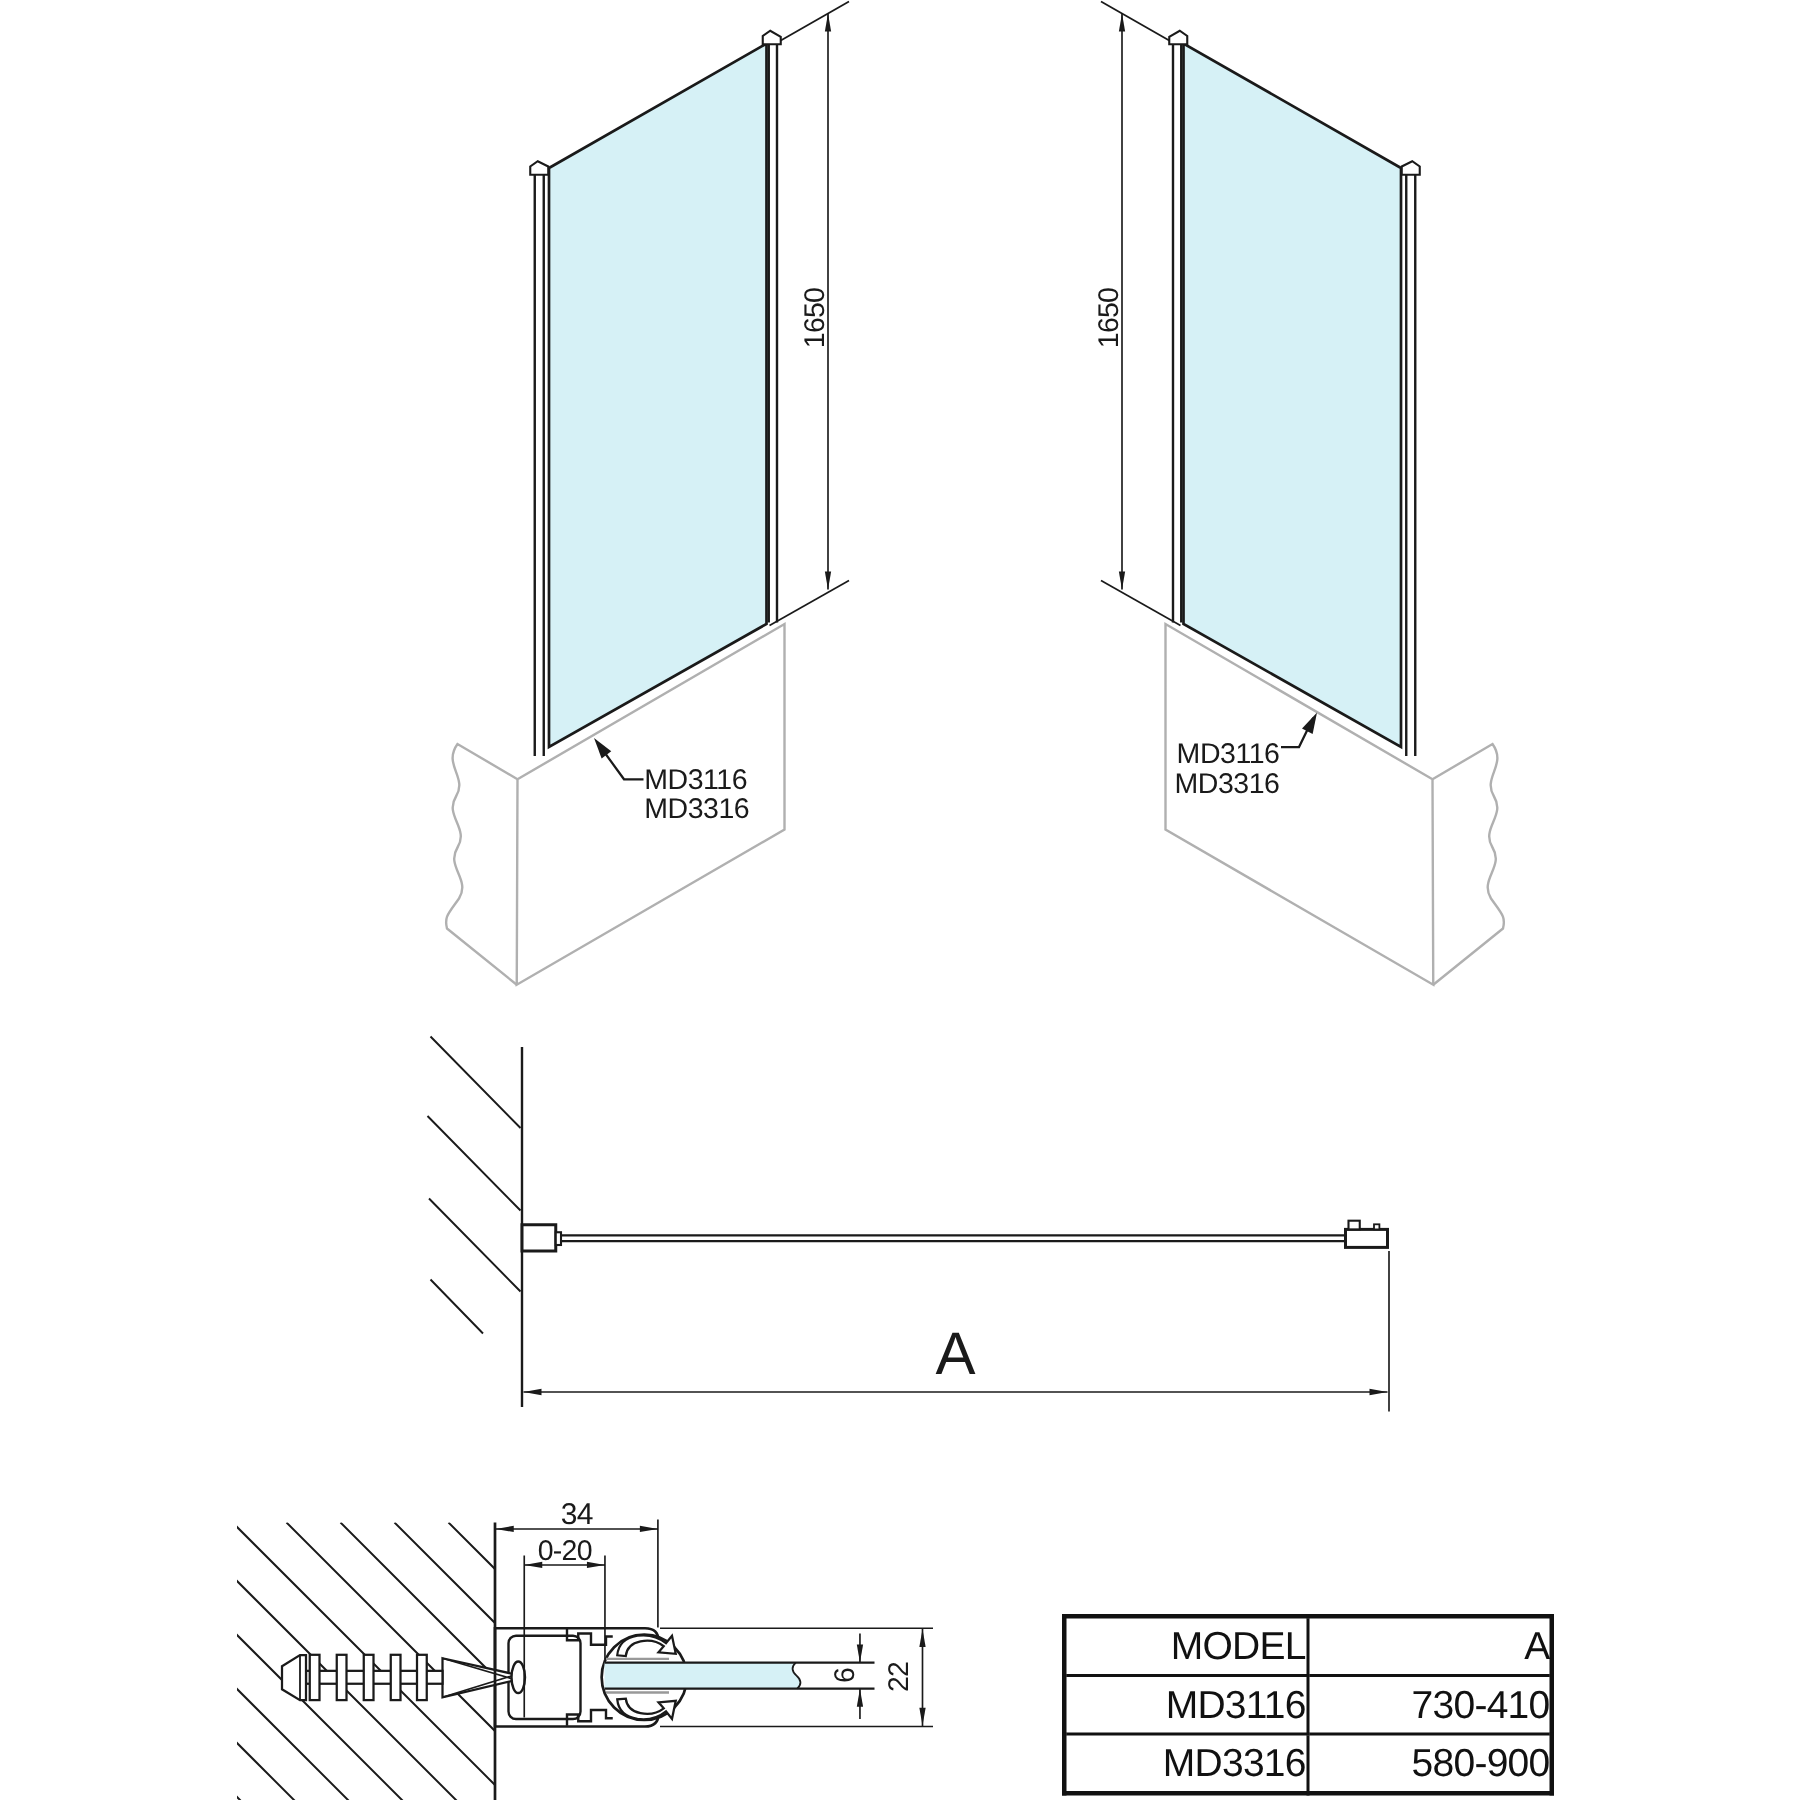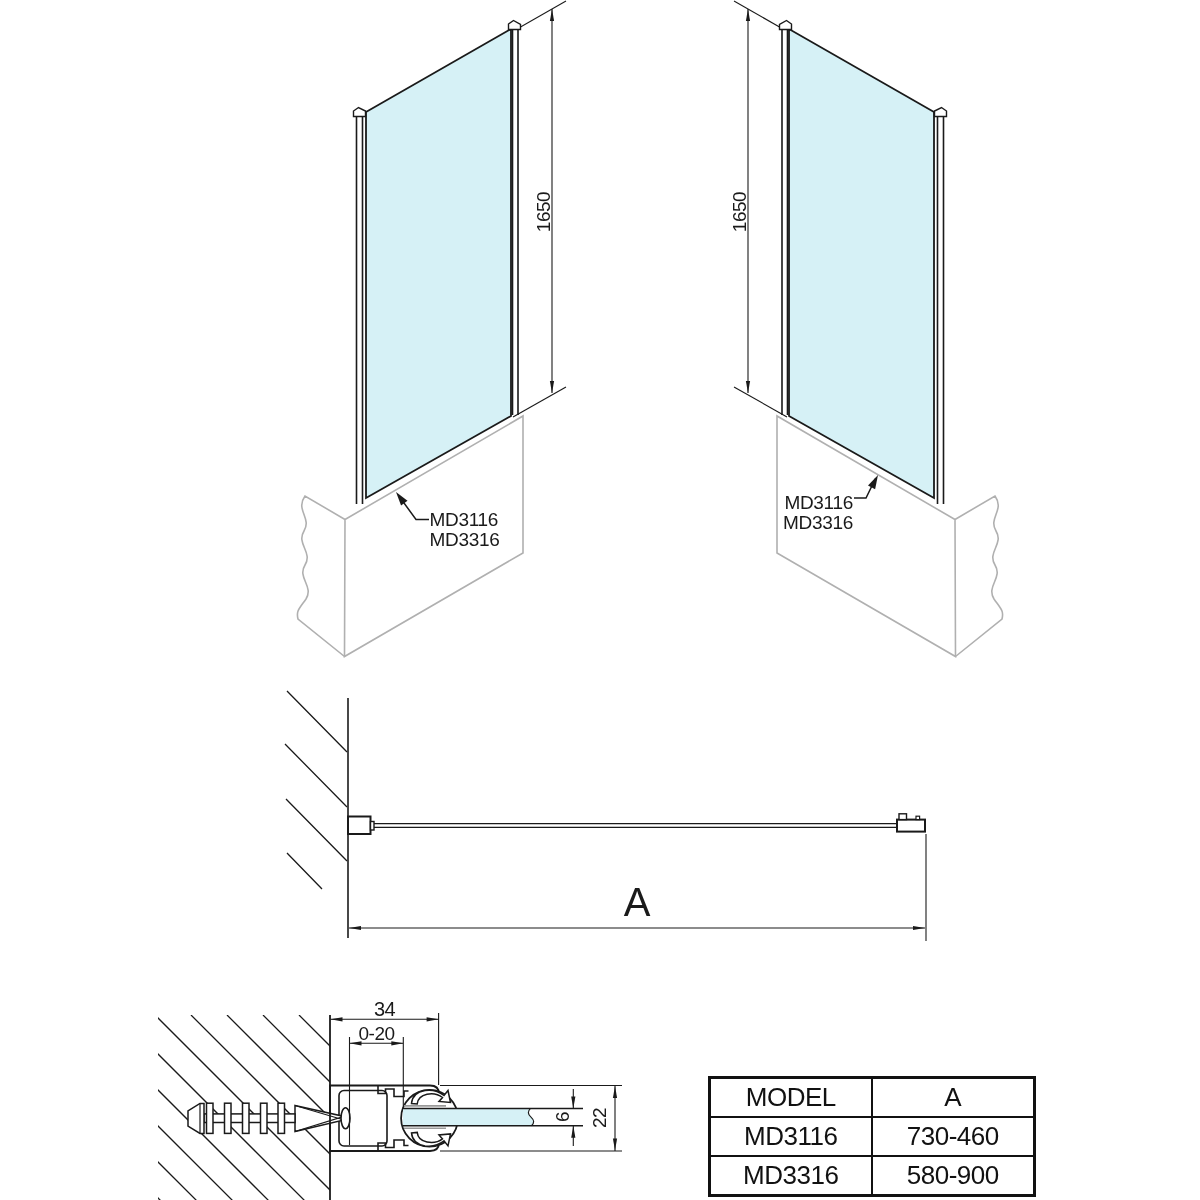--- a/index.html
+++ b/index.html
@@ -17,21 +17,21 @@
 
   text.lbl { fill:var(--line); font-family:"Liberation Sans", sans-serif; }
   .fs-dim   { font-size:19px; letter-spacing:-0.5px; }
   .fs-dim20 { font-size:20px; letter-spacing:-0.5px; }
   .fs-model { font-size:19px; letter-spacing:-0.3px; }
   .fs-A     { font-size:40px; }
 
   
   .spec-table { position:absolute; left:708px; top:1076px; width:325px; height:112px;
                 border-collapse:collapse; table-layout:fixed; }
-  .spec-table td { border:2px solid #111; text-align:center; vertical-align:middle;
+  .spec-table td { border:2px solid #111; text-align:right; vertical-align:middle;
                    font-size:26px; color:#111; padding:0; height:37px;
                    font-family:"Liberation Sans", sans-serif; letter-spacing:-0.5px; }
   .spec-table { border:3px solid #111; }
   .spec-table col.c1 { width:162px; }
   .spec-table col.c2 { width:163px; }
 </style>
 </head>
 <body>
 
 <div class="stage">
@@ -186,21 +186,21 @@
         <col class="c1">
         <col class="c2">
       </colgroup>
   <tbody>
     <tr>
       <td>MODEL</td>
       <td>A</td>
     </tr>
     <tr>
       <td>MD3116</td>
-      <td>730-460</td>
+      <td>730-410</td>
     </tr>
     <tr>
       <td>MD3316</td>
       <td>580-900</td>
     </tr>
   </tbody>
 </table>
 </div>
 
 </body></html>

